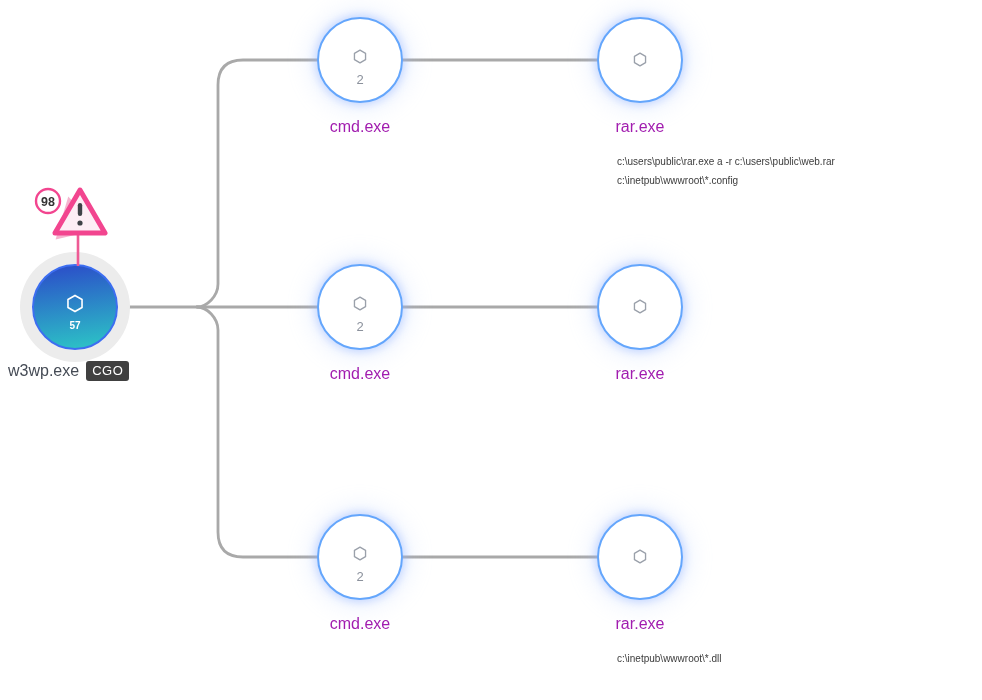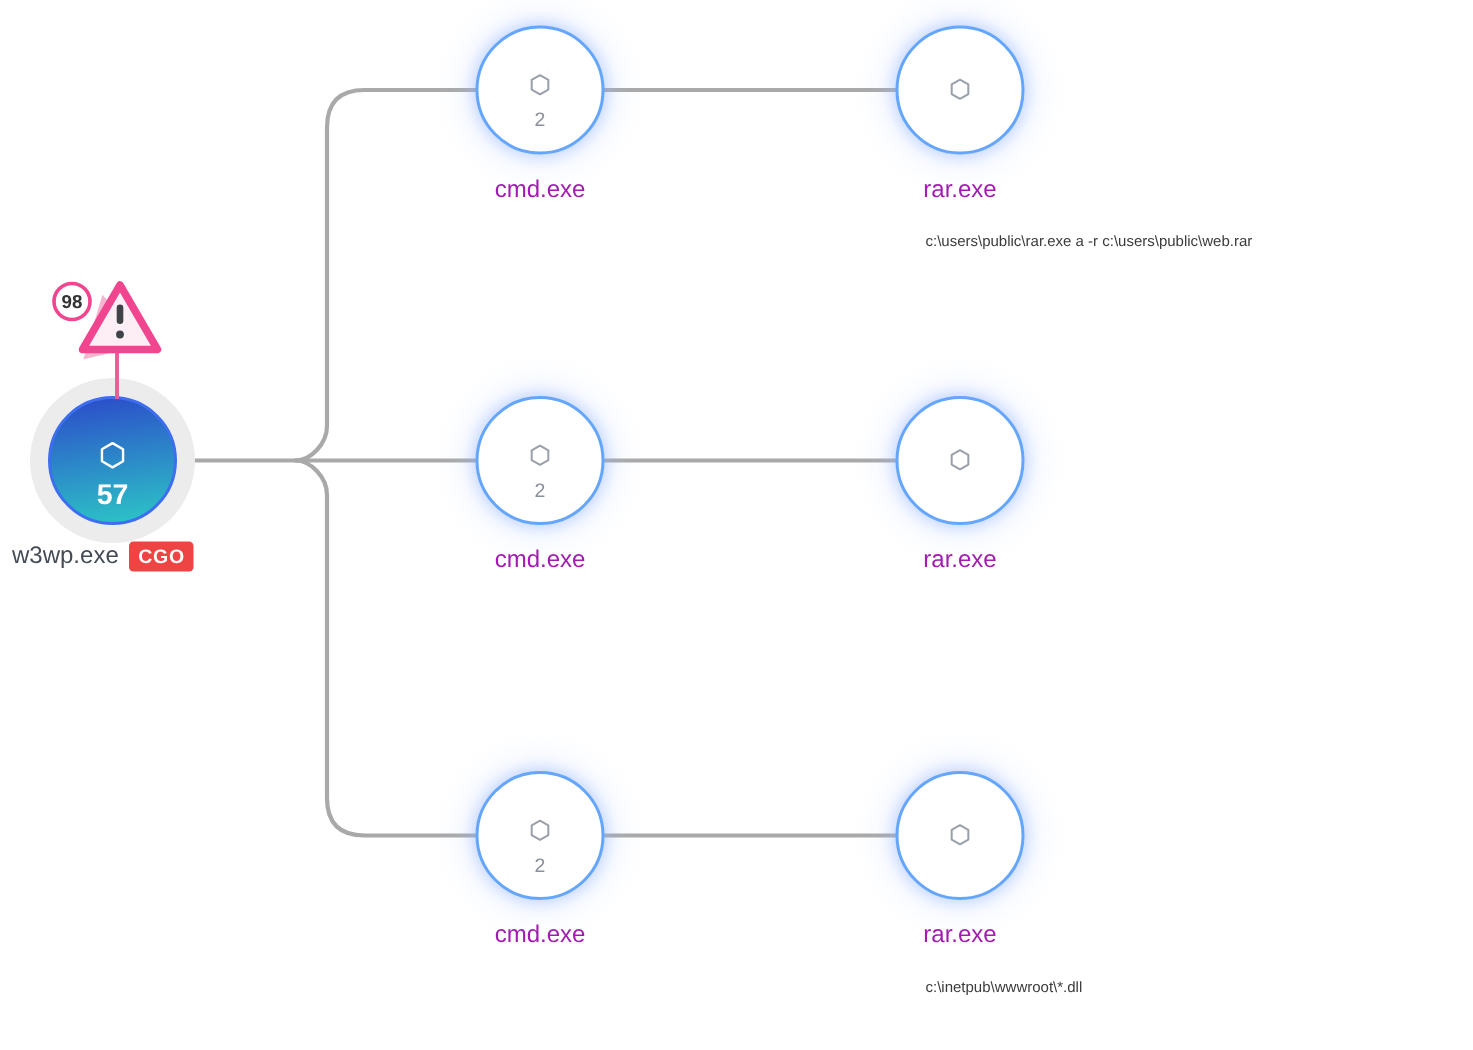--- a/index.html
+++ b/index.html
@@ -31,34 +31,34 @@
   .pnode .count {
     position:absolute; left:0; right:0; text-align:center;
     top:54px; font-size:13px; color:#8b919c; line-height:1;
   }
   .pnode.rootnode {
     background:linear-gradient(172deg, #2b52c9 6%, #2cc2c6 96%);
     border:2px solid #3d6ef0;
     box-shadow: 0 0 0 12px #ececec;
     z-index:4;
   }
-  .pnode.rootnode .count { top:55px; font-size:19px; color:#ffffff; font-weight:600; }
+  .pnode.rootnode .count { top:55px; font-size:10px; color:#ffffff; font-weight:600; }
 
   .node-label {
     position:absolute; width:140px; text-align:center;
     font-size:16px; color:#a21caf; z-index:2; cursor:pointer;
   }
   .root-label {
     position:absolute; left:8px; top:361px; z-index:5;
     display:flex; align-items:center; gap:7px;
     font-size:16px; color:#454b55;
   }
   .tag-badge {
-    background:#ef4444; color:#ffffff;
-    font-weight:bold; font-size:13px; letter-spacing:.5px;
+    background:#404040; color:#ffffff;
+    font-weight:normal; font-size:13px; letter-spacing:.5px;
     padding:2px 6px 2.5px; border-radius:3px; line-height:1.2;
   }
   .cmd-text {
     position:absolute; left:617px; width:365px;
     font-size:10px; color:#3b3b3b; line-height:18.5px;
     white-space:nowrap; z-index:2;
   }
 </style>
 </head>
 <body>
@@ -106,20 +106,21 @@
   <div class="node-label" style="left:290px; top:118px;">cmd.exe</div>
 
   <div class="pnode leaf" style="left:597px; top:17px;">
     <svg class="hex" width="15" height="15" viewBox="0 0 20 20">
       <polygon points="10,1.5 17.4,5.75 17.4,14.25 10,18.5 2.6,14.25 2.6,5.75" fill="none" stroke="#9aa0aa" stroke-width="1.8" stroke-linejoin="round"></polygon>
     </svg>
   </div>
   <div class="node-label" style="left:570px; top:118px;">rar.exe</div>
   <div class="cmd-text" style="top:153px;">
     <div>c:\users\public\rar.exe a -r c:\users\public\web.rar</div>
+    <div>c:\inetpub\wwwroot\*.config</div>
   </div>
 
   <div class="pnode child" style="left:317px; top:264px;">
     <svg class="hex" width="15" height="15" viewBox="0 0 20 20">
       <polygon points="10,1.5 17.4,5.75 17.4,14.25 10,18.5 2.6,14.25 2.6,5.75" fill="none" stroke="#9aa0aa" stroke-width="1.8" stroke-linejoin="round"></polygon>
     </svg>
     <div class="count">2</div>
   </div>
   <div class="node-label" style="left:290px; top:365px;">cmd.exe</div>
 

